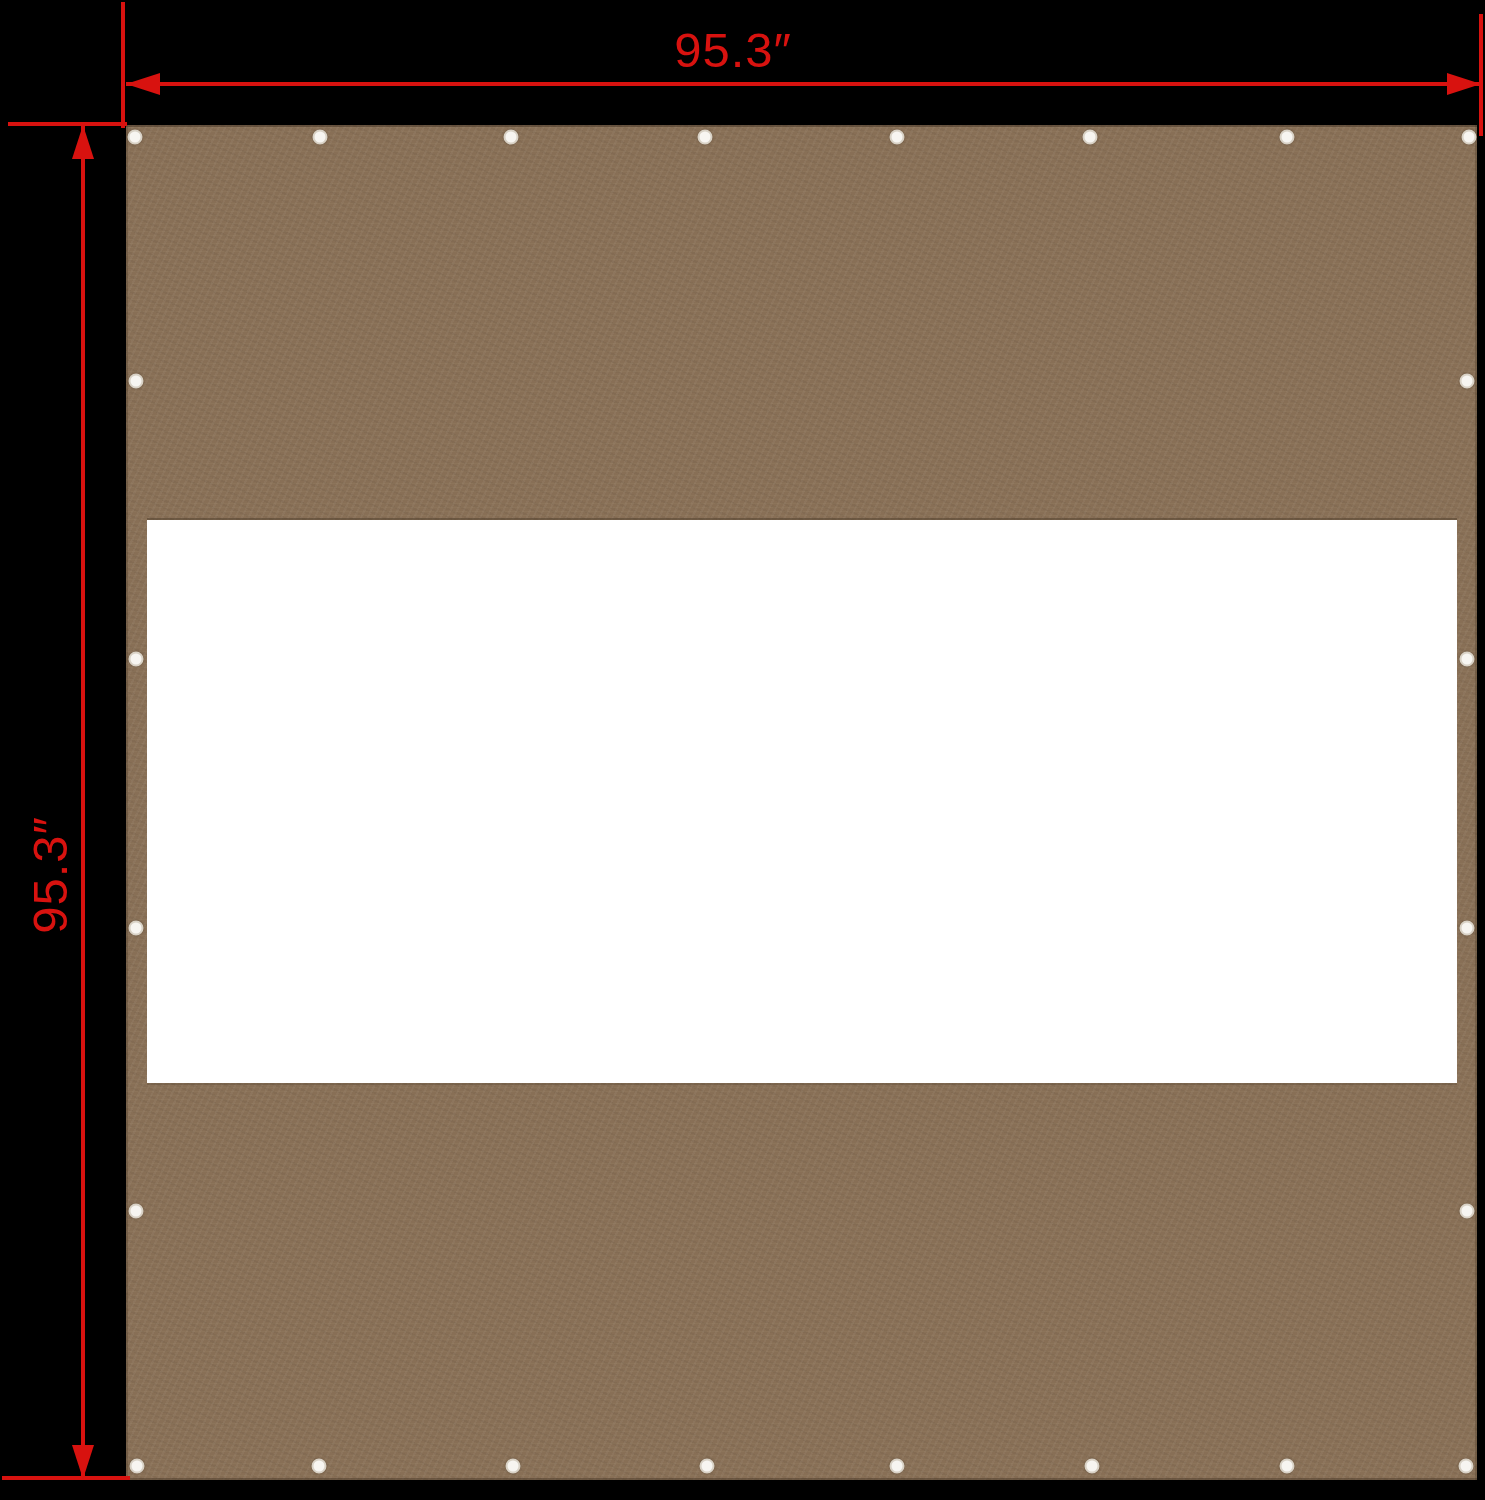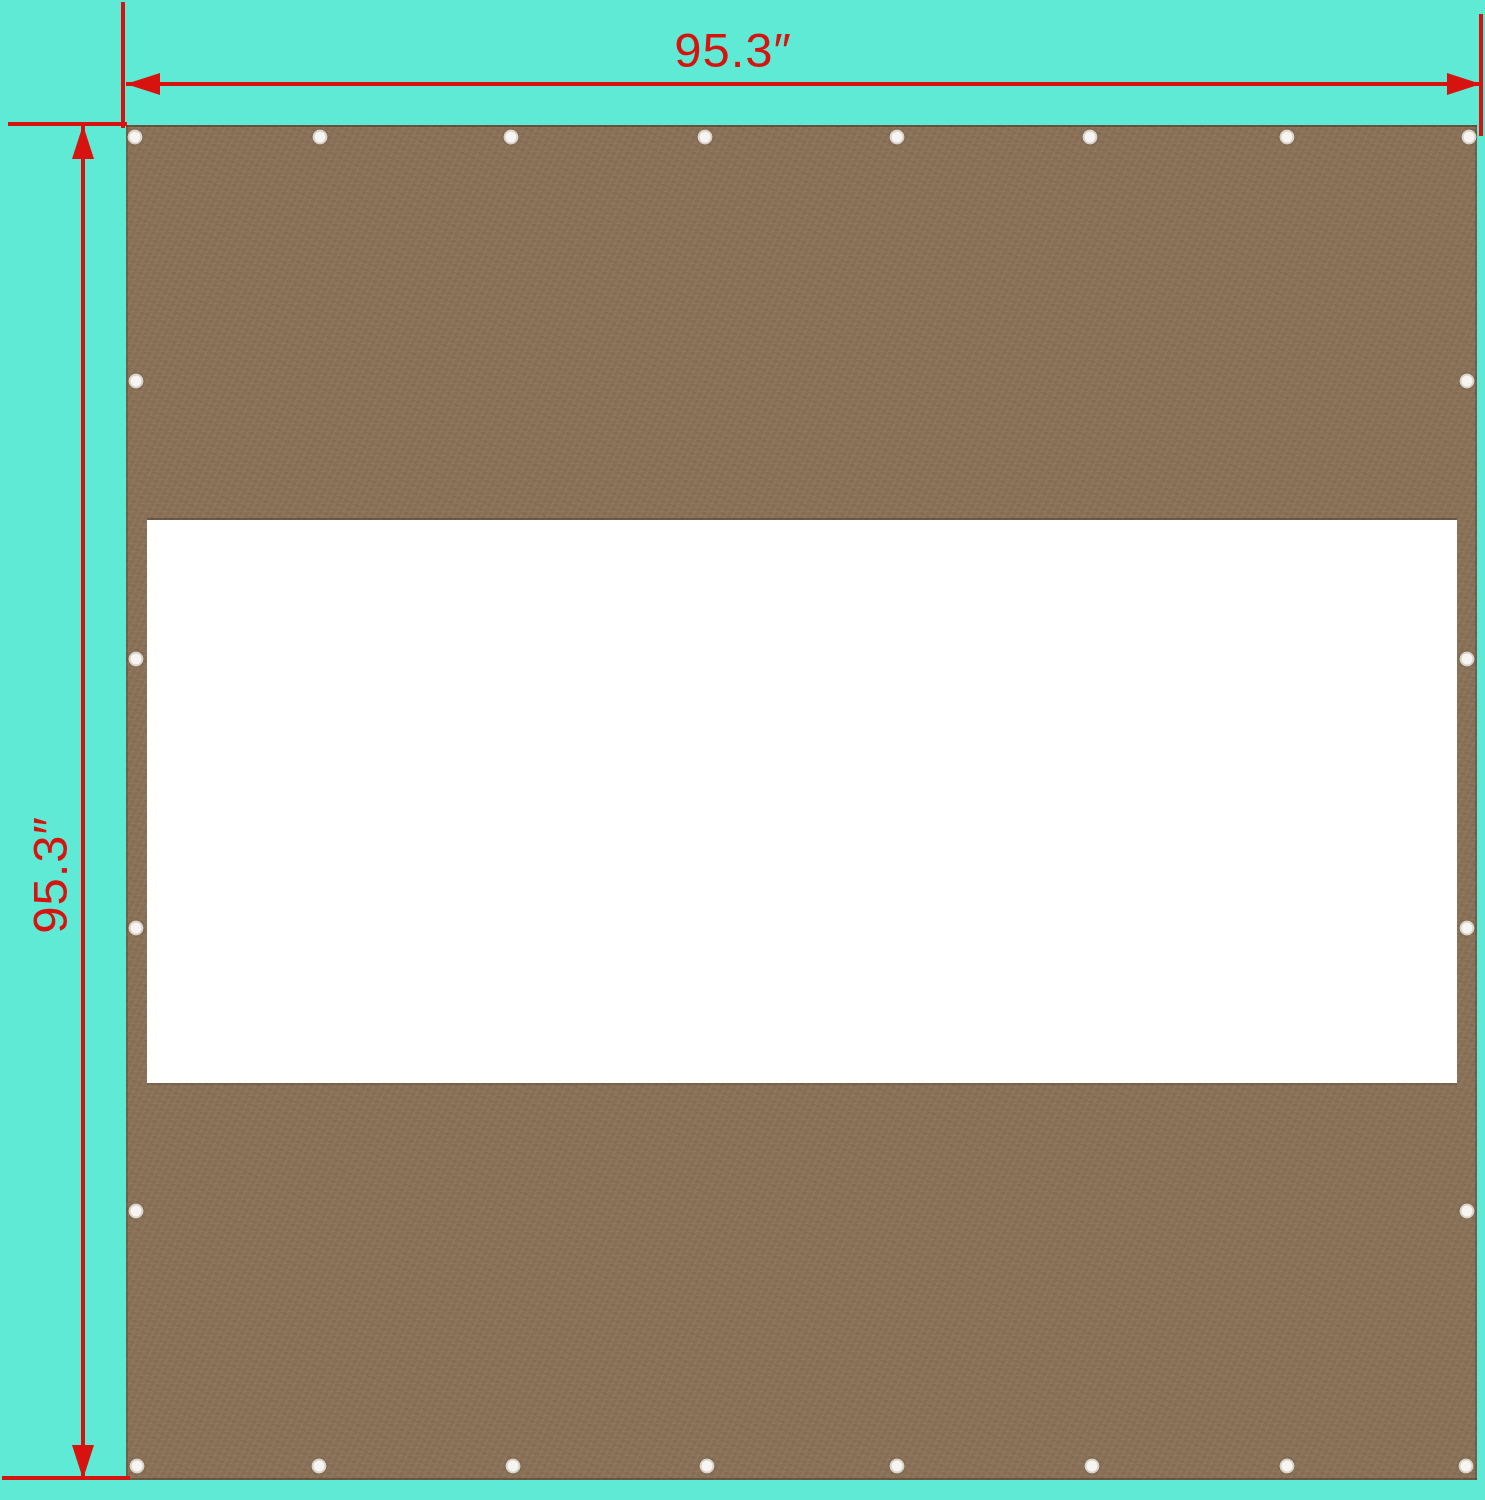--- a/index.html
+++ b/index.html
@@ -1,20 +1,20 @@
 <!DOCTYPE html>
 <html><head>
 <meta charset="utf-8">
 <style>
   html, body { margin: 0; padding: 0; background: #ffffff; }
   #canvas {
     position: relative;
     width: 1485px;
     height: 1500px;
-    background: #5eead4;
+    background: #000000;
     overflow: hidden;
     font-family: "Liberation Sans", sans-serif;
   }
 
   
   #panel {
     position: absolute;
     left: 126px; top: 125px;
     width: 1351px; height: 1355px;
     background-color: #8a7157;

